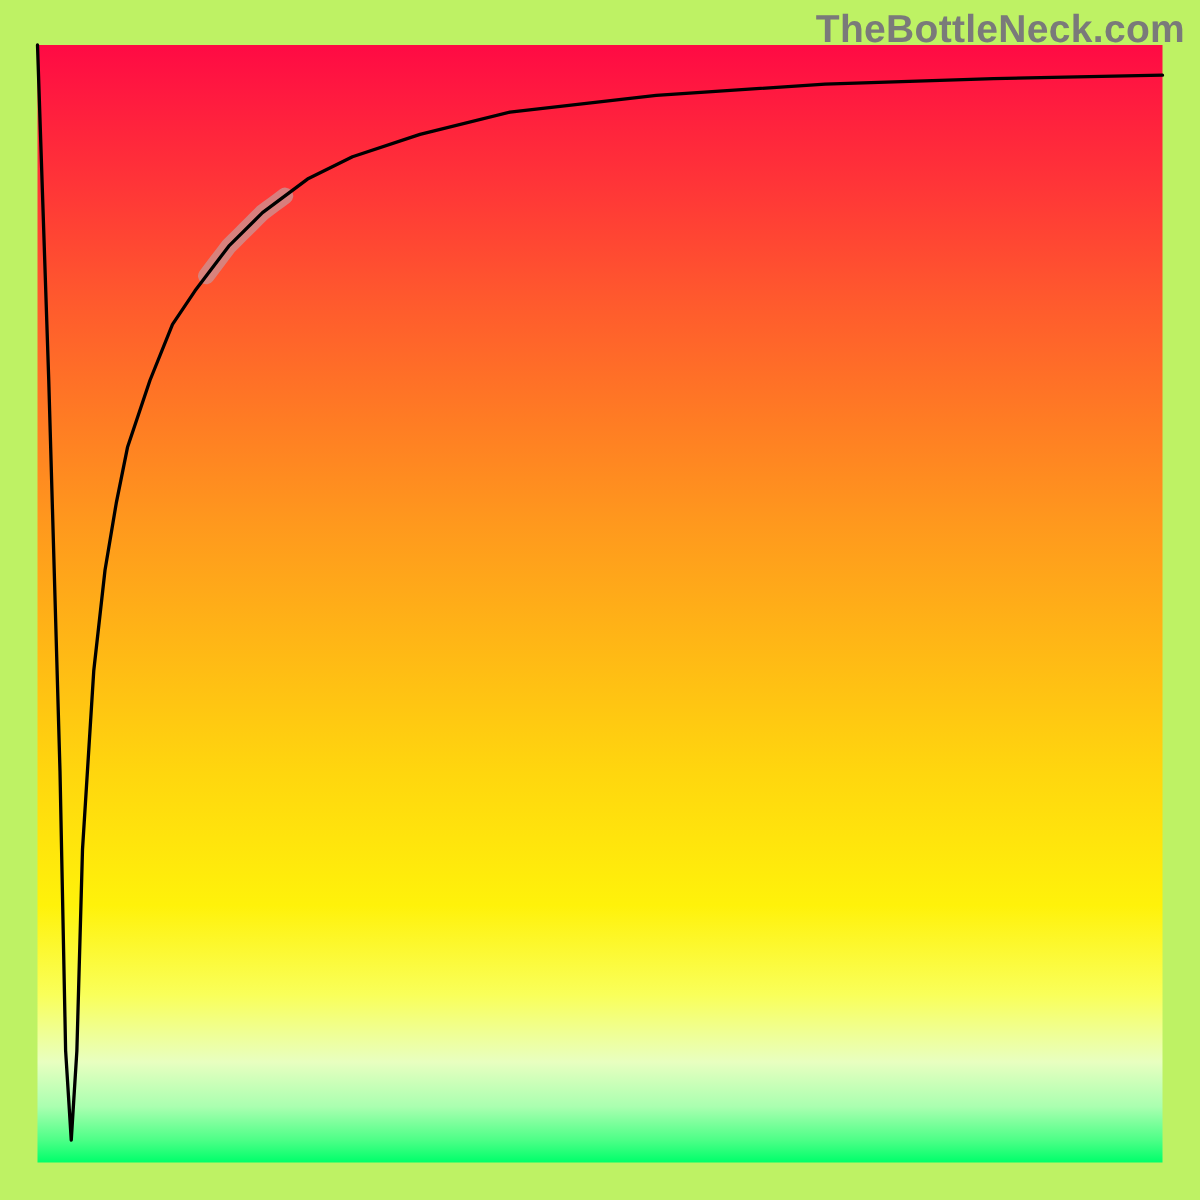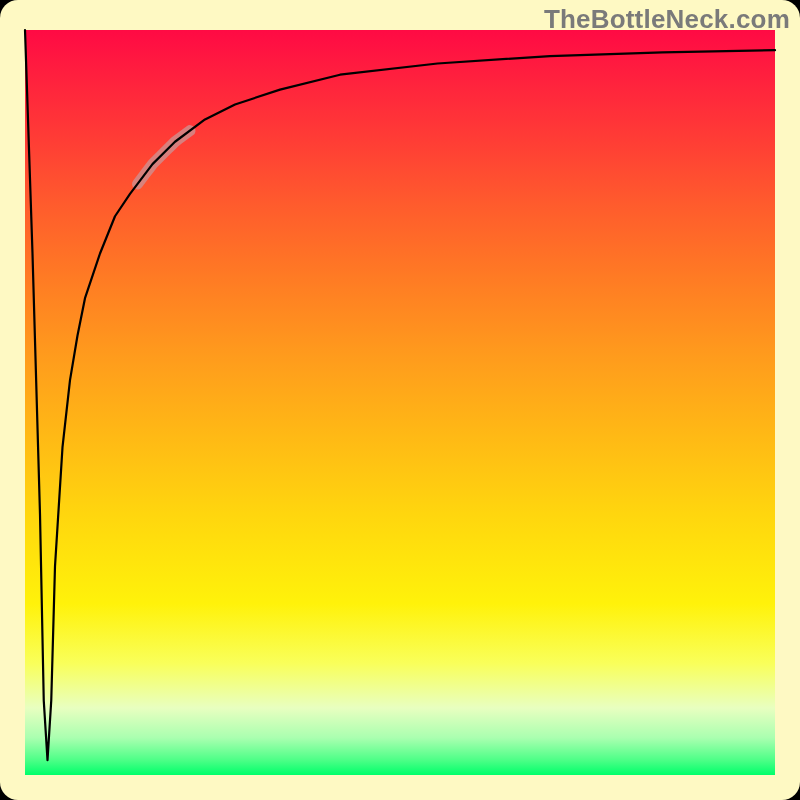--- a/index.html
+++ b/index.html
@@ -8,22 +8,21 @@
     width: 800px;
     height: 800px;
     background: #000;
     font-family: Arial, Helvetica, sans-serif;
     overflow: hidden;
   }
   .outer {
     position: relative;
     width: 800px;
     height: 800px;
-    background: #fef9c3;
-    border-radius: 18px;
+    background: #bef264;
   }
   .watermark {
     position: absolute;
     top: 4px;
     right: 10px;
     font-size: 26px;
     font-weight: 600;
     color: #7a7a7a;
     letter-spacing: 0.2px;
     user-select: none;

